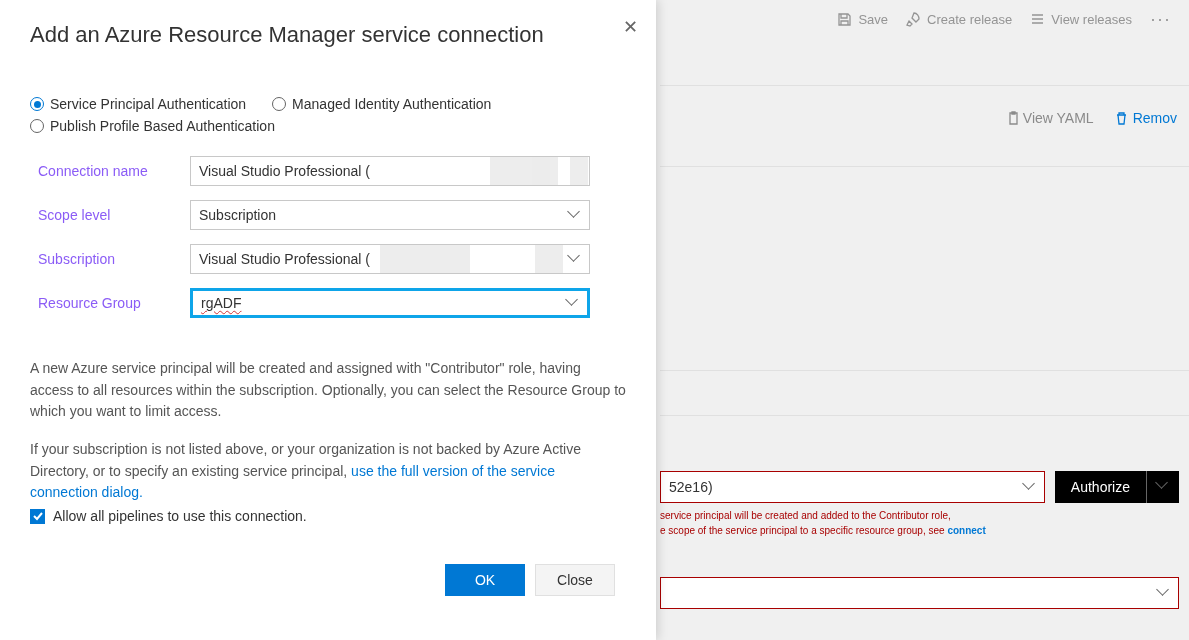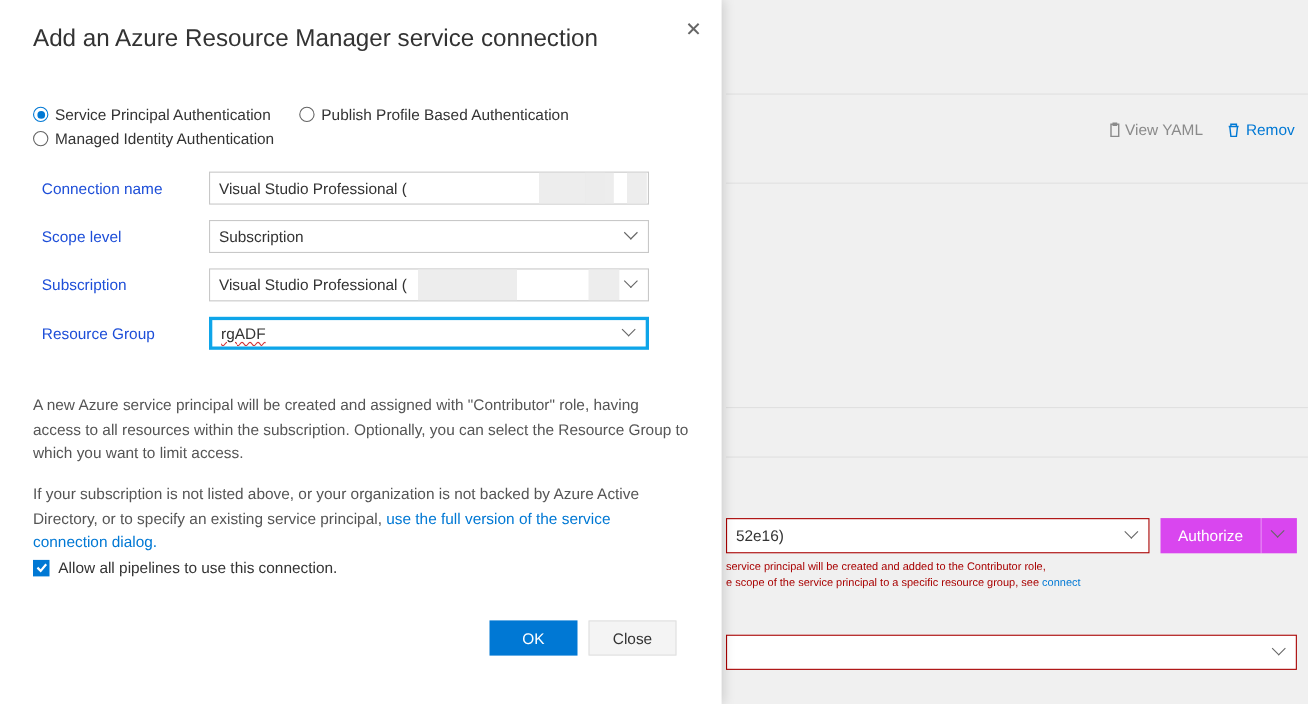--- a/index.html
+++ b/index.html
@@ -15,26 +15,26 @@
   .bg .topright-2 .yaml { display:flex; align-items:center; gap:2px; }
   .bg .topright-2 .remove { color: #0078d4; display:flex; align-items:center; gap:4px;text-align:right; }
 
   .bg .line1 { position:absolute; top:85px; left:660px; right:0; height:1px; background:#e0e0e0; }
   .bg .line2 { position:absolute; top:166px; left:660px; right:0; height:1px; background:#e0e0e0; }
   .bg .line3 { position:absolute; top:370px; left:660px; right:0; height:1px; background:#e0e0e0; }
   .bg .line4 { position:absolute; top:415px; left:660px; right:0; height:1px; background:#e0e0e0; }
 
   .bg .sub-row { position:absolute; top:471px; left:660px; right:10px; display:flex; align-items:center; gap:10px; }
   .bg .sub-select { flex:1; height:32px; border:1px solid #a80000; background:#fff; display:flex; align-items:center; justify-content:space-between; padding:0 8px; font-size:14px; color:#333; }
-  .bg .auth-btn { background:#d946ef; color:#fff; height:32px; display:flex; align-items:center; border:none; font-size:14px; }
+  .bg .auth-btn { background:#000000; color:#fff; height:32px; display:flex; align-items:center; border:none; font-size:14px; }
   .bg .auth-btn .main { padding:0 16px; border-right:1px solid rgba(255,255,255,.4); line-height:32px; }
   .bg .auth-btn .caret { padding:0 10px; }
 
   .bg .warning { position:absolute; top:508px; left:660px; right:60px; font-size:10px; color:#a80000; line-height:1.5; }
-  .bg .warning a { color:#0078d4; text-decoration:none; }
+  .bg .warning a { color:#0078d4; text-decoration:none;font-weight:bold; }
 
   .bg .red-box2 { position:absolute; top:577px; left:660px; right:10px; height:32px; border:1px solid #a80000; background:#fff; display:flex; justify-content:flex-end; align-items:center; padding-right:8px; }
 
   .chev { width:12px; height:12px; }
   .chev::before { content:""; display:block; width:8px; height:8px; border-right:1px solid #666; border-bottom:1px solid #666; transform:rotate(45deg); margin-top:-2px; }
 
   
   svg.ico { width:15px; height:15px; fill:none; stroke:currentColor; stroke-width:1.3; }
 
   
@@ -46,21 +46,21 @@
   .panel h1 { font-size:22px; font-weight:400; color:#333; margin-bottom:48px; }
   .close-x { position:absolute; top:16px; right:18px; font-size:18px; color:#666; cursor:pointer; }
 
   .radio-row { display:flex; flex-wrap:wrap; column-gap:26px; row-gap:6px; margin-bottom:22px; font-size:14px; color:#333; }
   .radio { display:flex; align-items:center; gap:6px; cursor:pointer; }
   .radio .circle { width:14px; height:14px; border-radius:50%; border:1.5px solid #646464; display:flex; align-items:center; justify-content:center; }
   .radio.selected .circle { border-color:#0078d4; }
   .radio.selected .circle::after { content:""; width:7px; height:7px; border-radius:50%; background:#0078d4; }
 
   .form-row { display:flex; align-items:center; margin-bottom:14px; }
-  .form-row .lbl { width:160px; font-size:14px; color:#1d4ed8; padding-left:8px; }
+  .form-row .lbl { width:160px; font-size:14px; color:#8b5cf6; padding-left:8px; }
   .form-row .ctrl { flex:1; max-width:400px; position:relative; }
   .text-in, .select-in { width:100%; height:30px; border:1px solid #c8c8c8; padding:0 8px; font-size:14px; color:#333; background:#fff; }
   .select-like { width:100%; height:30px; border:1px solid #c8c8c8; display:flex; align-items:center; justify-content:space-between; padding:0 8px; font-size:14px; color:#333; }
   .focused { border:3px solid #0ea5e9; }
   .mask { position:absolute; top:1px; height:28px; background:rgba(235,235,235,.9); }
 
   .note { font-size:14px; color:#555; margin-top:30px; }
   .desc { font-size:14px; color:#555; margin-top:40px; line-height:1.55; }
   .desc2 { font-size:14px; color:#555; margin-top:16px; line-height:1.55; }
   .desc2 a, .link { color:#0078d4; text-decoration:none; }
@@ -74,20 +74,41 @@
   .btn.primary { background:#0078d4; color:#fff; }
   .btn.secondary { background:#f4f4f4; color:#333; border:1px solid #e0e0e0; }
 
   .squig { text-decoration: underline wavy #d13438 1px; text-underline-offset:2px; }
 </style>
 </head>
 <body>
 
 <div class="bg">
 
+  <div class="toolbar">
+    <div class="tb-item">
+      <svg class="ico">
+          <path d="M2 2h9l2 2v9H2z M4 2v4h6V2 M4 13v-4h7v4"></path>
+        </svg>
+      <span>Save</span>
+    </div>
+    <div class="tb-item">
+      <svg class="ico">
+          <path d="M8 1c3 0 5 3 5 6l-3 3-4-4 2-5z M3 9l3 3-2 2-3-1z"></path>
+        </svg>
+      <span>Create release</span>
+    </div>
+    <div class="tb-item">
+      <svg class="ico">
+          <path d="M2 3h11 M2 7h11 M2 11h11"></path>
+        </svg>
+      <span>View releases</span>
+    </div>
+    <div class="dots">···</div>
+  </div>
 
   <div class="line1"></div>
 
   <div class="topright-2">
     <div class="yaml">
       <svg class="ico">
           <path d="M4 2h7v11H4z M6 1h3v2H6z"></path>
         </svg>
       <span>View YAML</span>
     </div>
@@ -129,25 +150,25 @@
 
   <h1>Add an Azure Resource Manager service connection</h1>
 
   <div class="radio-row">
     <div class="radio selected">
       <span class="circle"></span>
       <span>Service Principal Authentication</span>
     </div>
     <div class="radio">
       <span class="circle"></span>
-      <span>Publish Profile Based Authentication</span>
+      <span>Managed Identity Authentication</span>
     </div>
     <div class="radio">
       <span class="circle"></span>
-      <span>Managed Identity Authentication</span>
+      <span>Publish Profile Based Authentication</span>
     </div>
   </div>
 
   <div class="form-row">
     <div class="lbl">Connection name</div>
     <div class="ctrl">
       <input class="text-in" value="Visual Studio Professional (" style="">
       <div class="mask" style="left:380px; width:18px;"></div>
       <div class="mask" style="left:300px; width:60px;"></div>
       <div class="mask" style="left:342px; width:26px;"></div>

